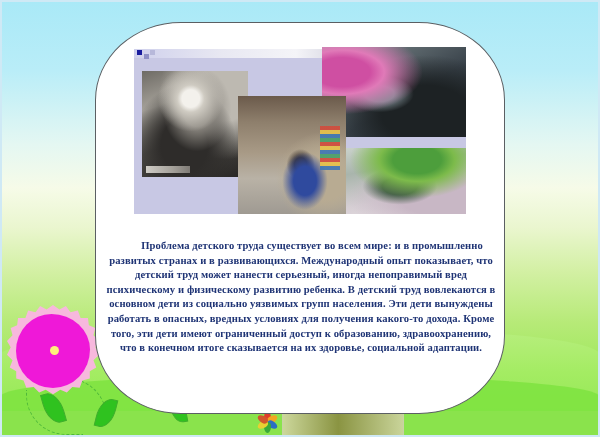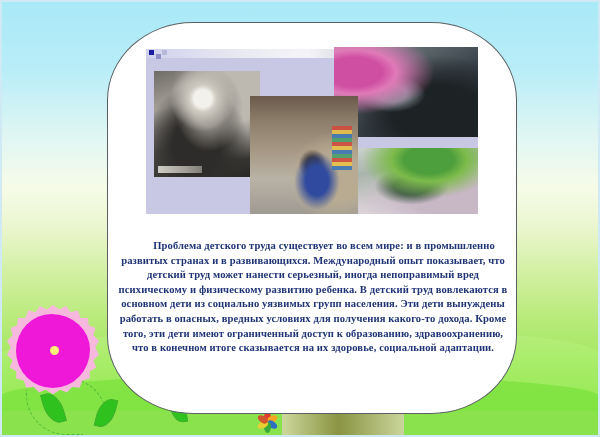--- a/index.html
+++ b/index.html
@@ -86,21 +86,21 @@
   #pinwheel i{position:absolute;left:8px;top:1px;width:7px;height:11px;
     border-radius:50% 50% 50% 50%/60% 60% 40% 40%;
     transform-origin:50% 100%;display:block;}
 
   
   #panel{
     position:absolute;left:95px;top:22px;width:410px;height:392px;
     background:#ffffff;
     border:1px solid #5b5f63;
     border-radius:86px 86px 86px 86px / 78px 78px 78px 78px;
-    box-sizing:border-box;overflow:hidden;z-index:10;margin-left:12px;
+    box-sizing:border-box;overflow:hidden;z-index:10;
   }
 
   
   #collage{position:absolute;left:38px;top:26px;width:332px;height:165px;}
   #collage-topbar{
     position:absolute;left:0;top:0;width:294px;height:9px;
     background:linear-gradient(90deg,#cfd0ec 0%,#e8e8f2 30%,#f4f4f8 55%,#9d9fb5 100%);
   }
   .pix{position:absolute;width:5px;height:5px;background:#1a1d9e;}
   #pix1{left:3px;top:1px;}

